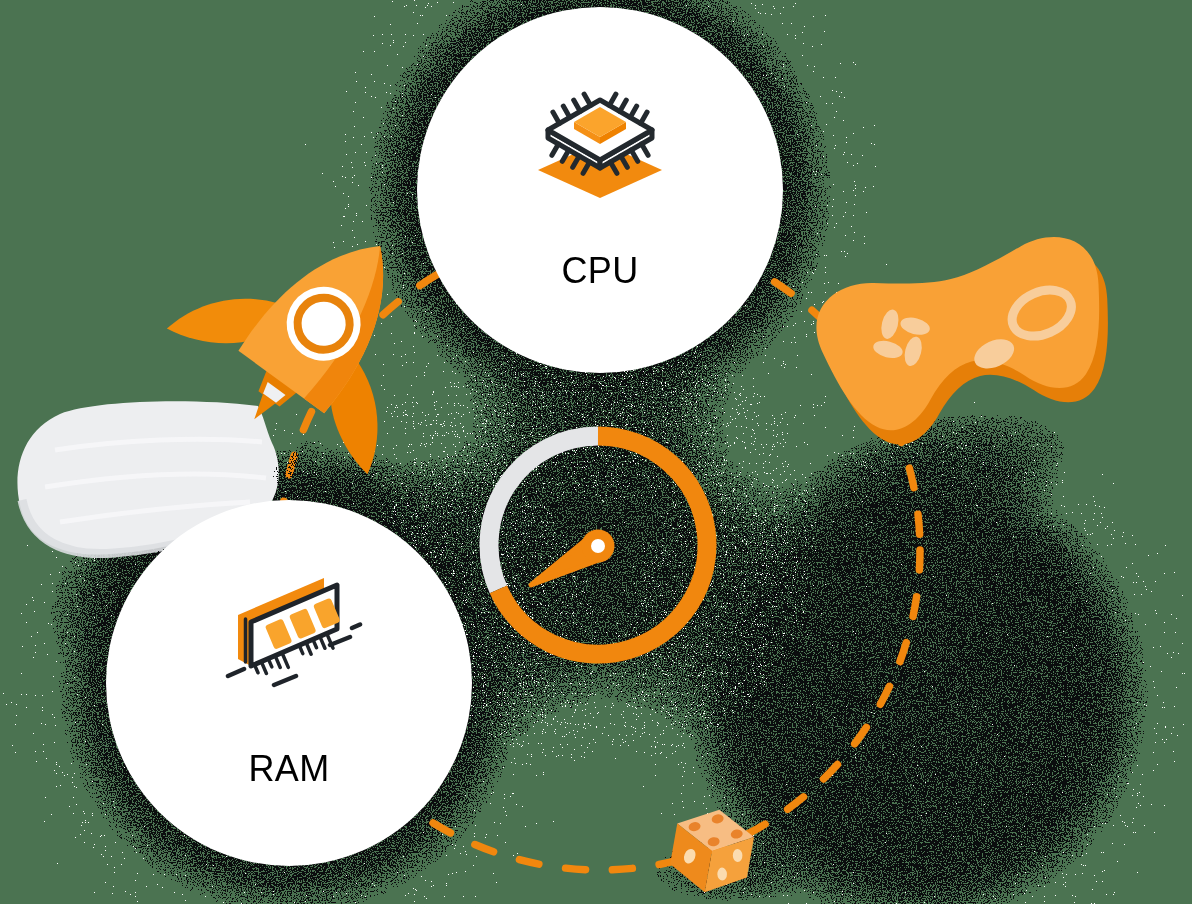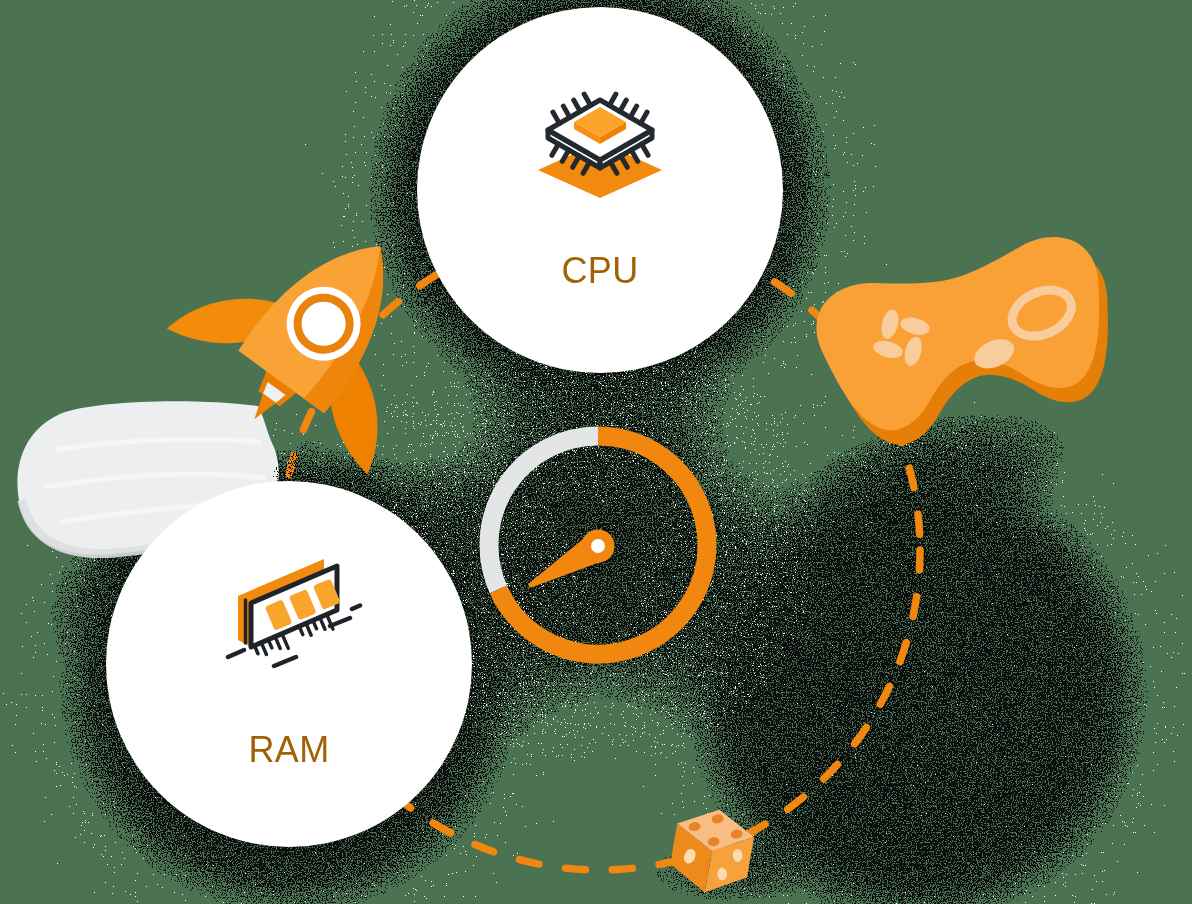--- a/index.html
+++ b/index.html
@@ -1,28 +1,28 @@
 <!DOCTYPE html>
 <html><head>
 <meta charset="utf-8">
 <style>
   html,body{margin:0;padding:0;}
   body{font-family:"Liberation Sans", sans-serif;}
   .stage{position:relative;width:1192px;height:904px;background:#4B7351;overflow:hidden;}
   .scene{position:absolute;left:0;top:0;}
   .node{position:absolute;width:366px;height:366px;border-radius:50%;background:#ffffff;}
   .node-cpu{left:417px;top:7px;}
-  .node-ram{left:106px;top:481px;}
+  .node-ram{left:106px;top:500px;}
   .node-storage{left:733px;top:511px;}
   .node-icon{position:absolute;left:50%;transform:translateX(-50%);}
   .node-cpu .node-icon{top:63px;}
   .node-ram .node-icon{top:58px;}
   .node-storage .node-icon{top:55px;}
   .node-label{position:absolute;left:0;right:0;text-align:center;
-    font-size:36px;font-weight:500;letter-spacing:.3px;color:#a16207;}
+    font-size:36px;font-weight:500;letter-spacing:.3px;color:#000000;}
   .node-cpu .node-label{top:243px;}
   .node-ram .node-label{top:248px;}
   .node-storage .node-label{top:240px;}
 </style>
 </head>
 <body>
 
 <div class="stage">
 
   <svg class="scene" width="1192" height="904" viewBox="0 0 1192 904">

